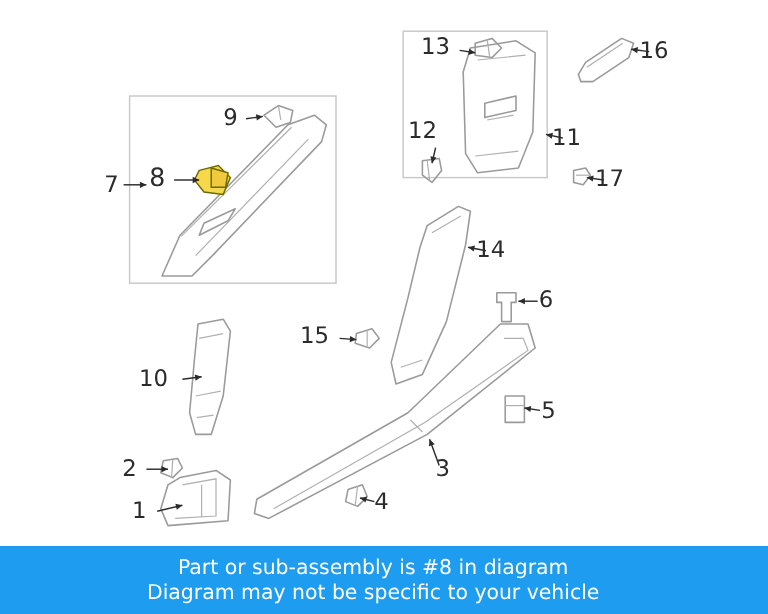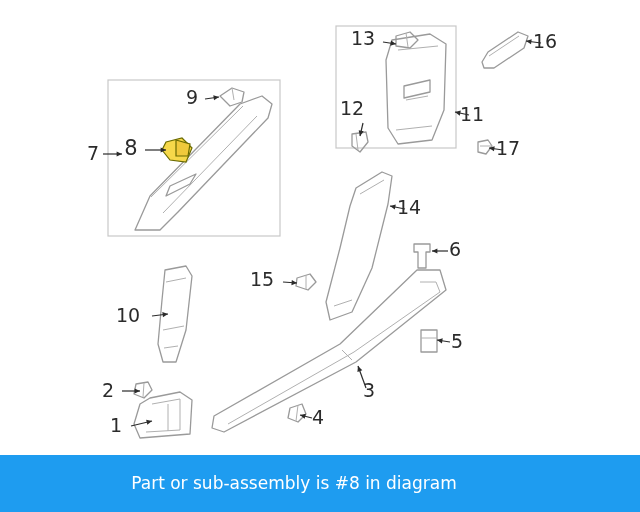--- a/index.html
+++ b/index.html
@@ -37,20 +37,21 @@
     position: absolute;
     left: 0;
     top: 455px;
     width: 588px;
     height: 57px;
     background: #1e9cf0;
     display: flex;
     flex-direction: column;
     align-items: center;
     justify-content: center;
+    padding-left: 17px;
   }
   .caption-line {
     color: #ffffff;
     font-size: 17px;
     line-height: 21px;
     font-family: "DejaVu Sans", sans-serif;
     white-space: nowrap;
   }
   .num {
     font-family: "DejaVu Sans", sans-serif;
@@ -248,15 +249,16 @@
           <text x="262" y="286" class="num" text-anchor="middle">15</text>
           <text x="545" y="48" class="num" text-anchor="middle">16</text>
           <text x="508" y="155" class="num" text-anchor="middle">17</text>
         </g>
 
     </svg>
   </div>
 
   <div class="caption-bar">
     <div class="caption-line">Part or sub-assembly is #8 in diagram</div>
+    <div class="caption-line">Diagram may not be specific to your vehicle</div>
   </div>
 
 </div>
 
 </body></html>

